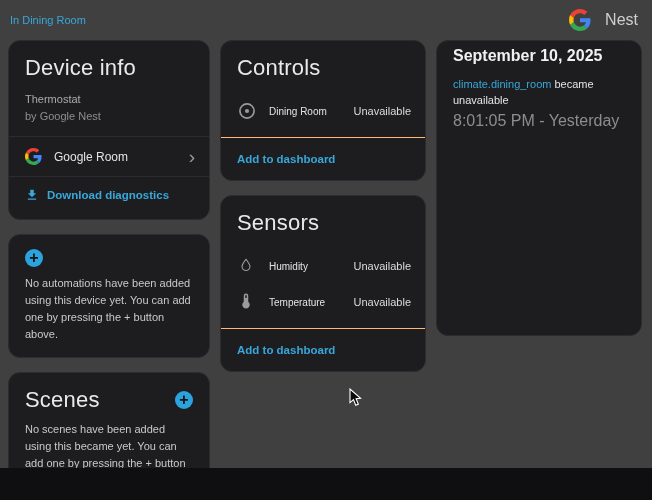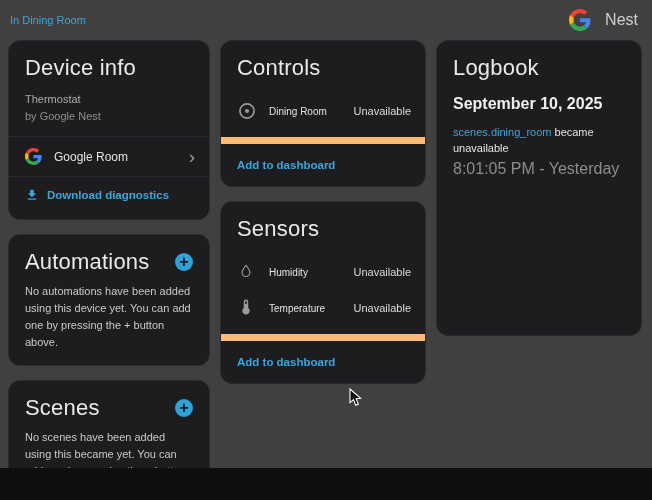--- a/index.html
+++ b/index.html
@@ -37,21 +37,21 @@
 
   .plus-btn { width:18px; height:18px; border-radius:50%; background:#2ba3dc; color:#141417; font-size:16px; font-weight:700;
               display:flex; align-items:center; justify-content:center; line-height:1; cursor:pointer; user-select:none; padding-bottom:1px; }
 
   .entity-row { display:flex; align-items:center; gap:12px; padding:8px 14px 8px 16px; cursor:pointer; }
   .entity-row .e-icon { width:20px; height:20px; flex:0 0 20px; color:#9b9b9b; }
   .entity-row .e-name { font-size:10px; color:#e3e3e3; }
   .entity-row .e-state { margin-left:auto; font-size:11px; color:#dcdcdc; }
   .rows-pad { padding:4px 0 8px 0; }
 
-  .footer-sep { border-top:7px solid #fdba74; }
+  .footer-sep { border-top:1px solid #fdba74; }
 
   
   .logbook { min-height:296px; }
   .log-date { padding:6px 16px 10px 16px; font-size:16px; font-weight:700; color:#f0f0f0; }
   .log-entry { padding:2px 16px 2px 16px; font-size:11px; line-height:1.45; color:#e3e3e3; }
   .log-entity { color:#38a7da; text-decoration:none; cursor:pointer; }
   .log-time { padding:1px 16px; font-size:16px; color:#8d8d8d; }
 
   .g-logo { display:inline-flex; }
   .icon-svg { display:block; }
@@ -109,21 +109,20 @@
             <svg class="icon-svg" width="14" height="14" viewBox="0 0 24 24" fill="#38a7da">
                 <path d="M19 9h-4V3H9v6H5l7 7 7-7zM5 18v2h14v-2H5z"></path>
               </svg>
             <span>Download diagnostics</span>
           </a>
         </div>
       </section>
 
       <section class="card">
         <div class="card-head">
-          <h2>Automations</h2>
           <span class="plus-btn">
               <span>+</span>
             </span>
         </div>
         <p class="empty-text">No automations have been added using this device yet. You can add one by pressing the + button above.</p>
       </section>
 
       <section class="card">
         <div class="card-head">
           <h2>Scenes</h2>
@@ -184,26 +183,23 @@
           </div>
         </div>
         <div class="card-footer footer-sep">
           <a class="link">Add to dashboard</a>
         </div>
       </section>
     </div>
 
     <div class="col">
       <section class="card logbook">
-        <div class="card-head">
-          <h2>Logbook</h2>
-        </div>
         <div class="log-date">September 10, 2025</div>
         <div class="log-entry">
-          <a class="log-entity">scenes.dining_room</a>
+          <a class="log-entity">climate.dining_room</a>
           <span>became unavailable</span>
         </div>
         <div class="log-time">8:01:05 PM - Yesterday</div>
       </section>
     </div>
 
   </div>
 
   <div class="cursor">
     <svg width="13" height="19" viewBox="0 0 13 19">

